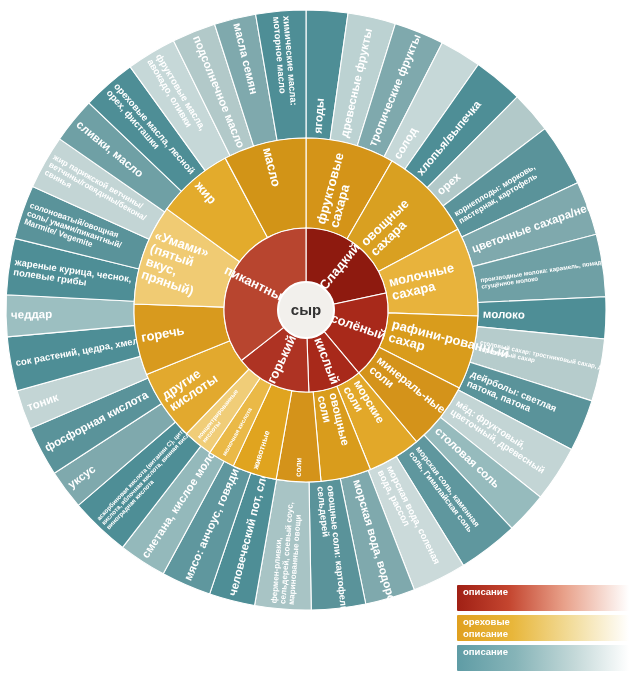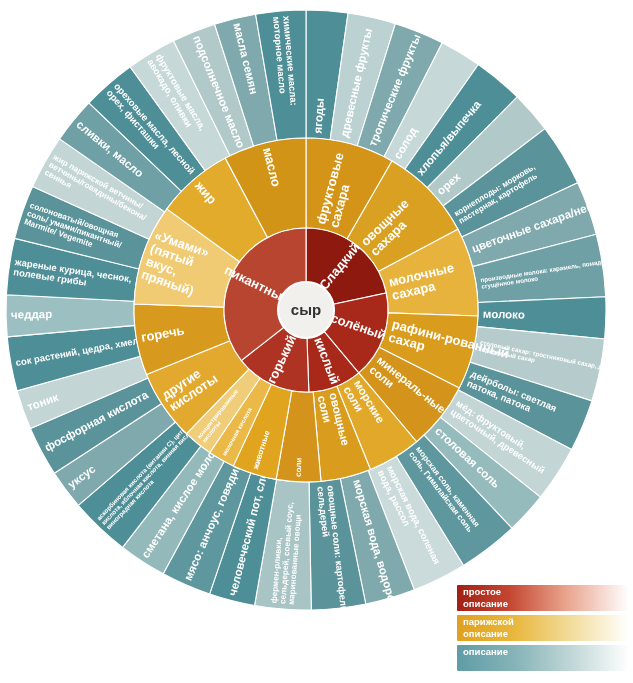--- a/index.html
+++ b/index.html
@@ -148,28 +148,27 @@
       <text class="lbl" font-size="13" text-anchor="middle" transform="translate(256.5663274535458,285.88958692660077) rotate(386)"><tspan x="0" y="0.00">пикантный</tspan></text>
     </g>
   <circle cx="306" cy="310" r="28" fill="#f2f0ec" stroke="#ffffff" stroke-width="2"></circle>
   <text x="306" y="311" class="center-lbl">сыр</text>
 </svg>
 
 <div id="legend">
   <div class="legend-row lg1">
     <div class="legend-bar"></div>
     <div class="legend-text">
-      <div>простое</div>
       <div>описание</div>
     </div>
   </div>
   <div class="legend-row lg2">
     <div class="legend-bar"></div>
     <div class="legend-text">
-      <div>парижской</div>
+      <div>ореховые</div>
       <div>описание</div>
     </div>
   </div>
   <div class="legend-row lg3">
     <div class="legend-bar"></div>
     <div class="legend-text">
       <div>описание</div>
     </div>
   </div>
 </div>

